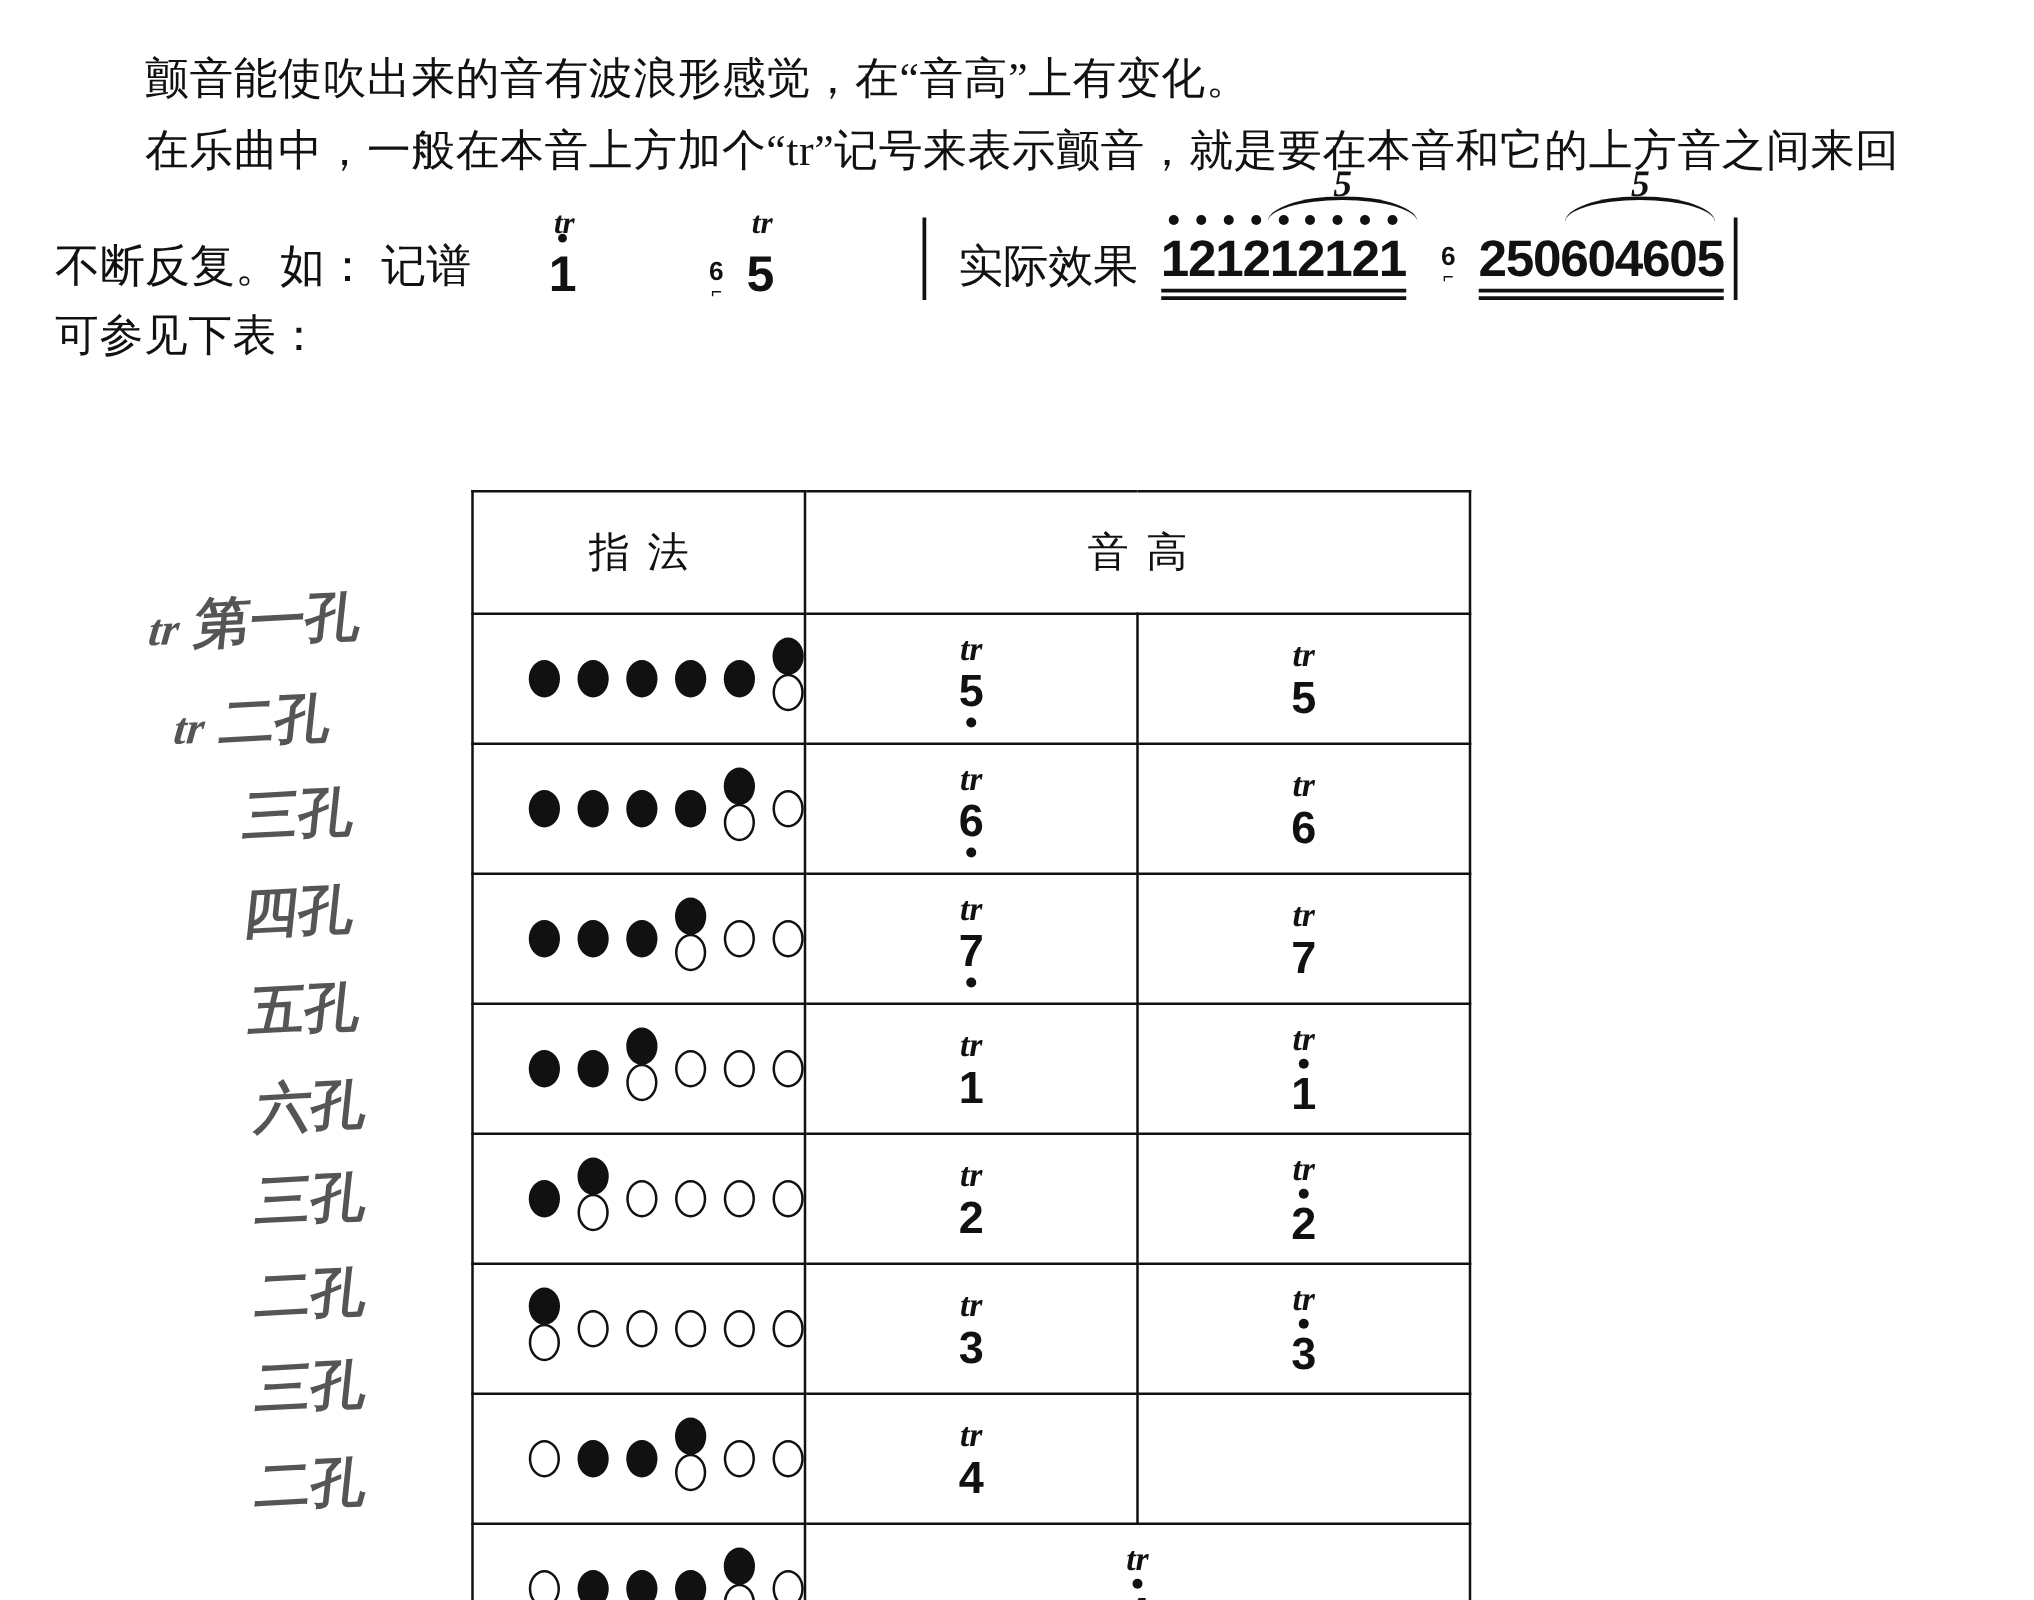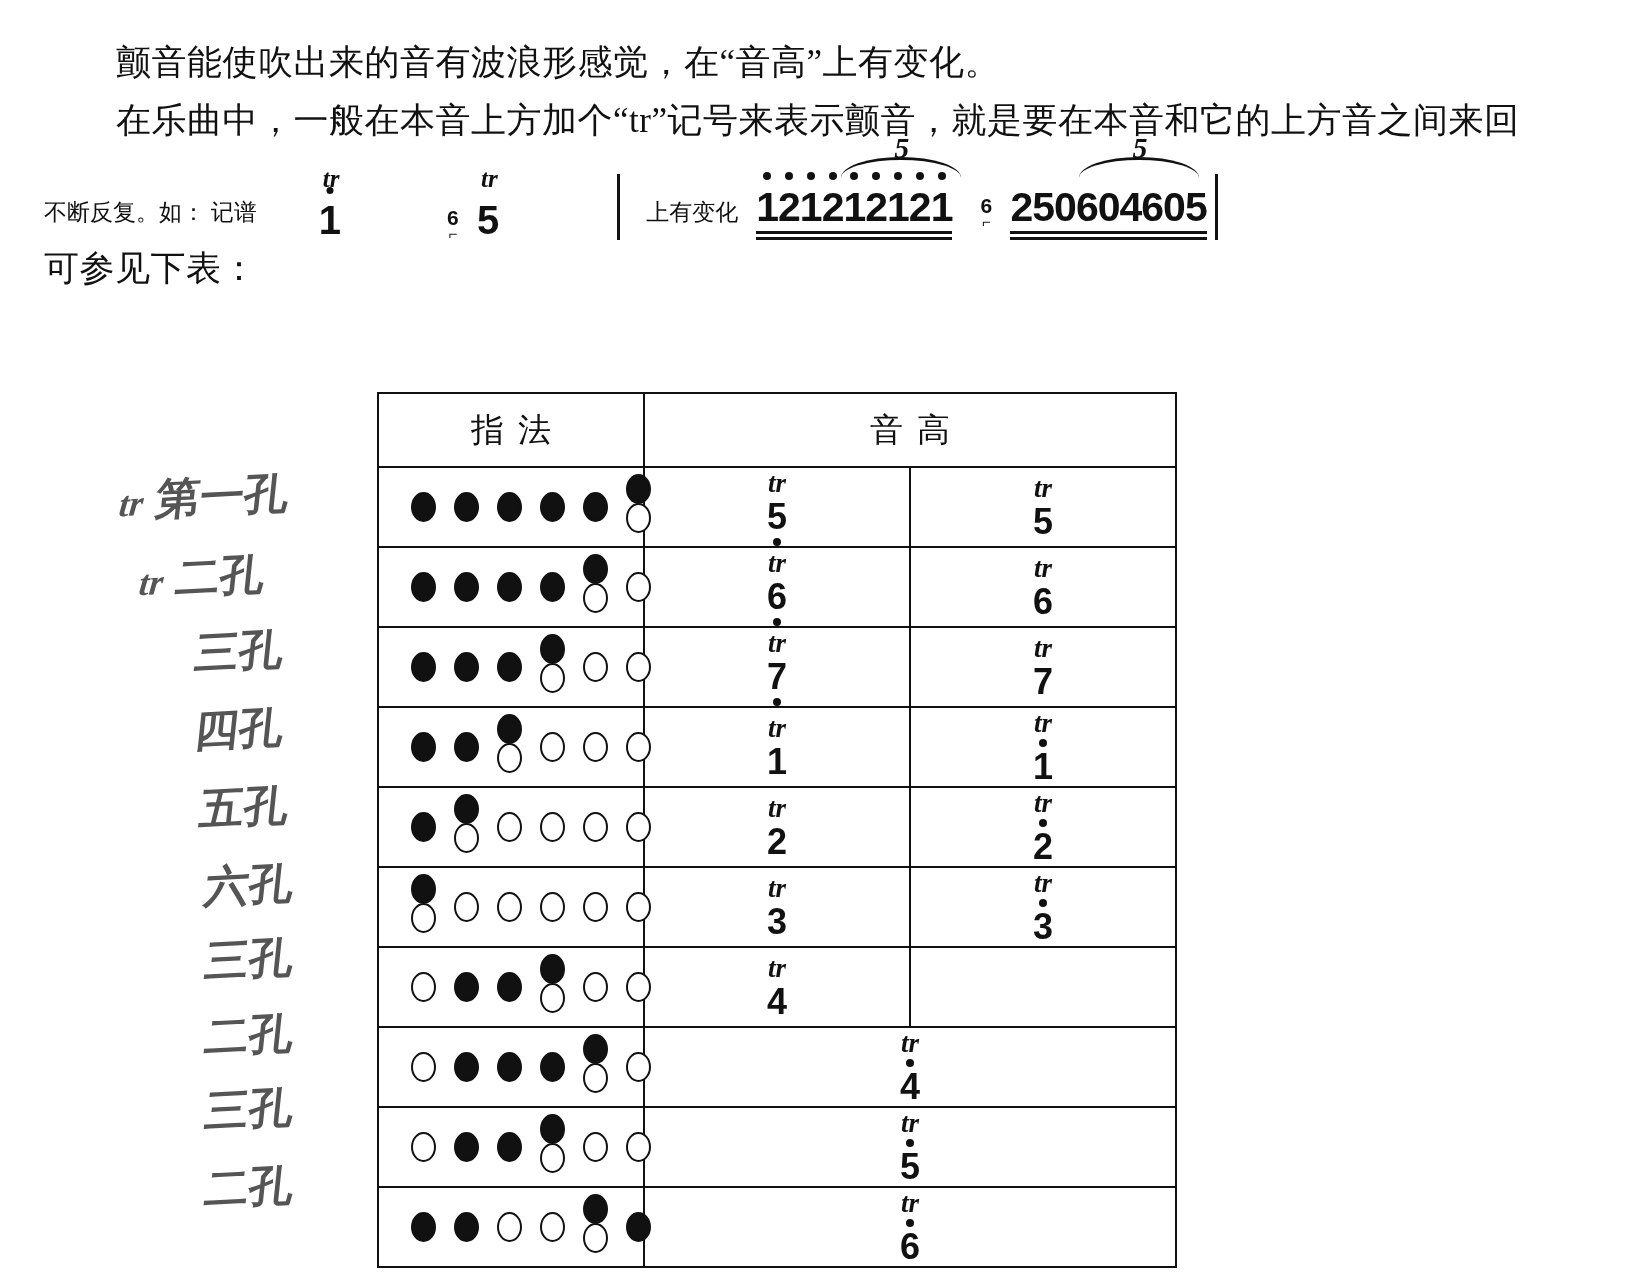--- a/index.html
+++ b/index.html
@@ -32,21 +32,21 @@
   .indent { padding-left: 72px; }
 
   .line-notation {
     position: relative;
     height: 84px;
     display: flex;
     align-items: flex-end;
     margin-top: 6px;
   }
   .lead-text {
-    font-size: 23px;
+    font-size: 36px;
     line-height: 46px;
     white-space: nowrap;
   }
 
   
   .note-grp {
     display: inline-flex;
     align-items: flex-end;
     position: relative;
   }
@@ -179,21 +179,21 @@
   table.fing {
     position: absolute;
     left: 377px;
     top: 392px;
     width: 800px;
     border-collapse: collapse;
     table-layout: fixed;
   }
   table.fing td, table.fing th {
     border: 2.5px solid #111;
-    padding: 0;
+    padding: 12px;
   }
   table.fing th {
     height: 72px;
     font-size: 33px;
     font-weight: normal;
     letter-spacing: 14px;
     text-indent: 14px;
     font-family: "Liberation Serif", serif;
   }
   td.holes { height: 78px; }
@@ -287,21 +287,21 @@
           <span class="g-num">6</span>
           <span class="g-tail">⌐</span>
         </span>
         <span class="tr-mark">tr</span>
         <span>5</span>
       </span>
     </span>
 
     <span class="bar-line" style="margin-left:118px;"></span>
 
-    <div class="lead-text" style="margin-bottom:4px;">上有变化</div>
+    <div class="lead-text" style="margin-bottom:4px;">实际效果</div>
 
     <span class="note-grp" style="margin-left:18px;">
       <span class="run">
         <span class="tuplet" style="left:138px;">
           <span>5</span>
           <span class="brk"></span>
         </span>
         <span class="dots">
           <i></i>
             <i></i>

